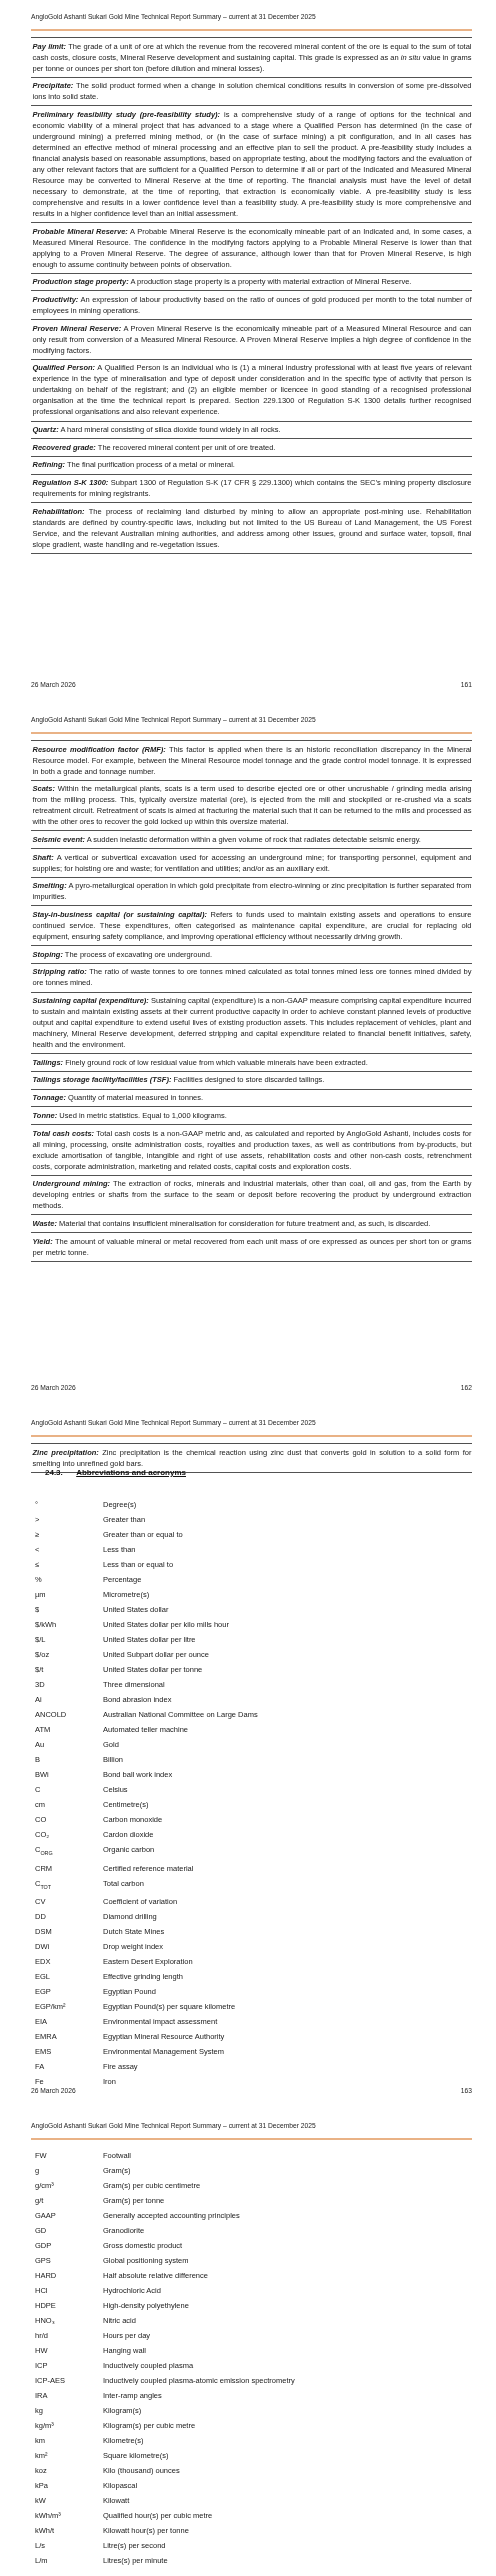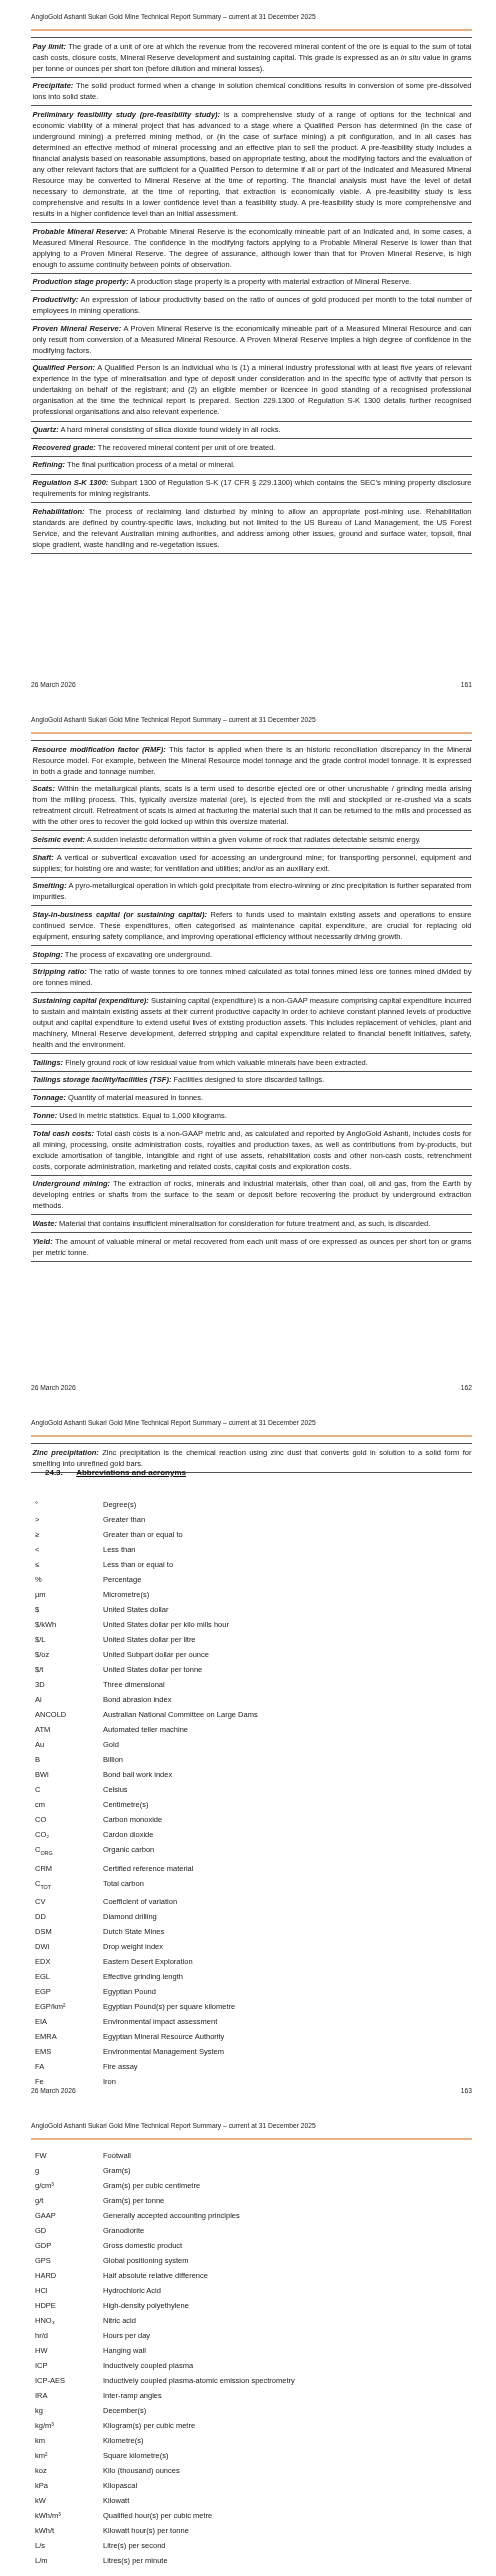--- a/index.html
+++ b/index.html
@@ -442,21 +442,21 @@
       <div class="abbr-row">
         <span class="abbr-sym"><span>ICP-AES</span></span>
         <span class="abbr-def">Inductively coupled plasma-atomic emission spectrometry</span>
       </div>
       <div class="abbr-row">
         <span class="abbr-sym"><span>IRA</span></span>
         <span class="abbr-def">Inter-ramp angles</span>
       </div>
       <div class="abbr-row">
         <span class="abbr-sym"><span>kg</span></span>
-        <span class="abbr-def">December(s)</span>
+        <span class="abbr-def">Kilogram(s)</span>
       </div>
       <div class="abbr-row">
         <span class="abbr-sym"><span>kg/m³</span></span>
         <span class="abbr-def">Kilogram(s) per cubic metre</span>
       </div>
       <div class="abbr-row">
         <span class="abbr-sym"><span>km</span></span>
         <span class="abbr-def">Kilometre(s)</span>
       </div>
       <div class="abbr-row">

